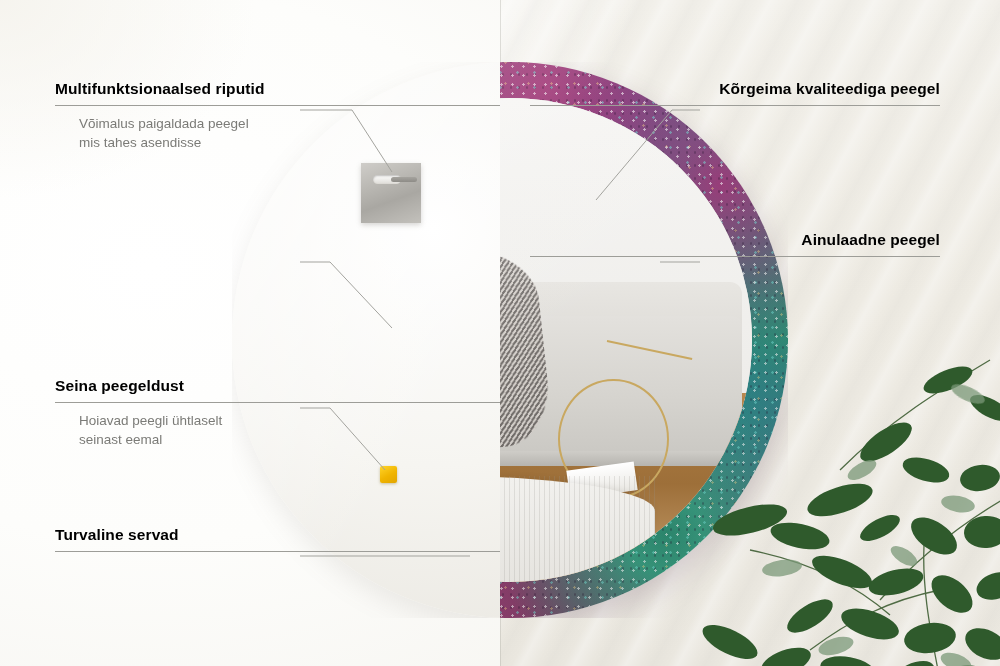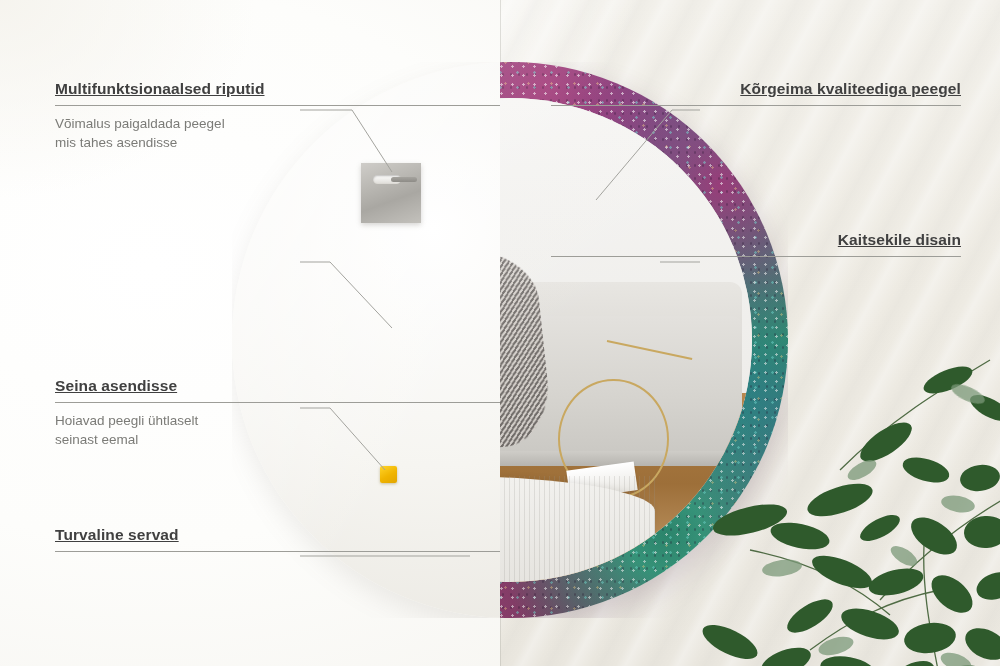--- a/index.html
+++ b/index.html
@@ -190,30 +190,29 @@
 
   
   .face-svg{position:absolute;left:0;top:0;width:100%;height:100%;}
 
   
   .foliage{position:absolute;left:690px;top:350px;width:320px;height:330px;}
 
   
   .callout{position:absolute;}
   .co-title{
-    font-size:15.5px;font-weight:bold;color:#404040;letter-spacing:.1px;
+    font-size:15.5px;font-weight:bold;color:#000000;letter-spacing:.1px;
     white-space:nowrap;
-    text-decoration:underline;
   }
   .co-rule{height:1px;background:#9d9d98;margin-top:7px;}
   .co-desc{
-    font-size:13.5px;color:#7b7b77;line-height:1.38;margin-top:9px;white-space:pre-line;
+    font-size:13.5px;color:#7b7b77;line-height:1.38;margin-top:9px;white-space:pre-line;margin-left:24px;
   }
   .co-left{left:55px;}
-  .co-right{right:39px;text-align:right;}
+  .co-right{right:60px;text-align:right;}
 
   
   .leaders{position:absolute;left:0;top:0;width:1000px;height:666px;pointer-events:none;}
 </style>
 </head>
 <body>
 
 <div class="stage">
 
   <div class="bg-left"></div>
@@ -320,34 +319,34 @@
 
   <div class="callout co-left" style="top:80px;width:445px;">
     <div class="co-title">Multifunktsionaalsed riputid</div>
     <div class="co-rule"></div>
     <div class="co-desc">Võimalus paigaldada peegel
 mis tahes asendisse</div>
   </div>
 
 
   <div class="callout co-left" style="top:377px;width:445px;">
-    <div class="co-title">Seina asendisse</div>
+    <div class="co-title">Seina peegeldust</div>
     <div class="co-rule"></div>
     <div class="co-desc">Hoiavad peegli ühtlaselt
 seinast eemal</div>
   </div>
 
   <div class="callout co-left" style="top:526px;width:445px;">
     <div class="co-title">Turvaline servad</div>
     <div class="co-rule"></div>
   </div>
 
   <div class="callout co-right" style="top:80px;width:410px;">
     <div class="co-title">Kõrgeima kvaliteediga peegel</div>
     <div class="co-rule"></div>
   </div>
 
   <div class="callout co-right" style="top:231px;width:410px;">
-    <div class="co-title">Kaitsekile disain</div>
+    <div class="co-title">Ainulaadne peegel</div>
     <div class="co-rule"></div>
   </div>
 
 </div>
 
 </body></html>

